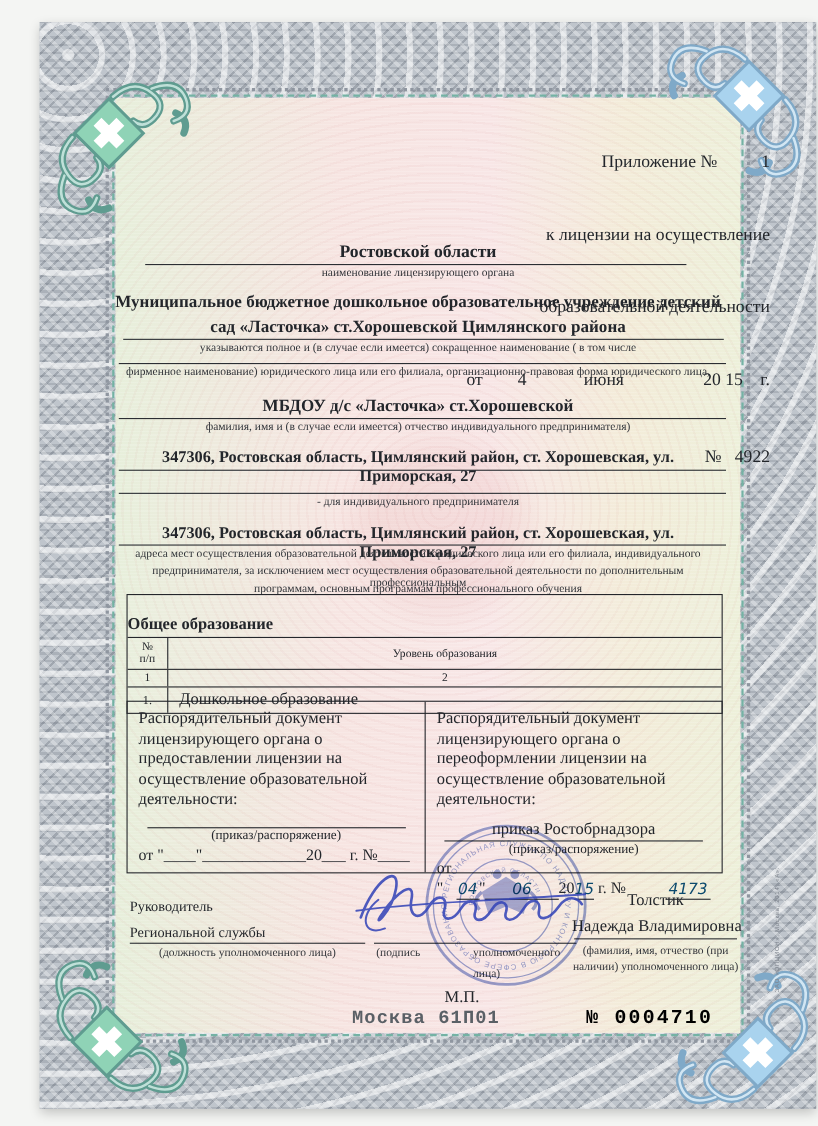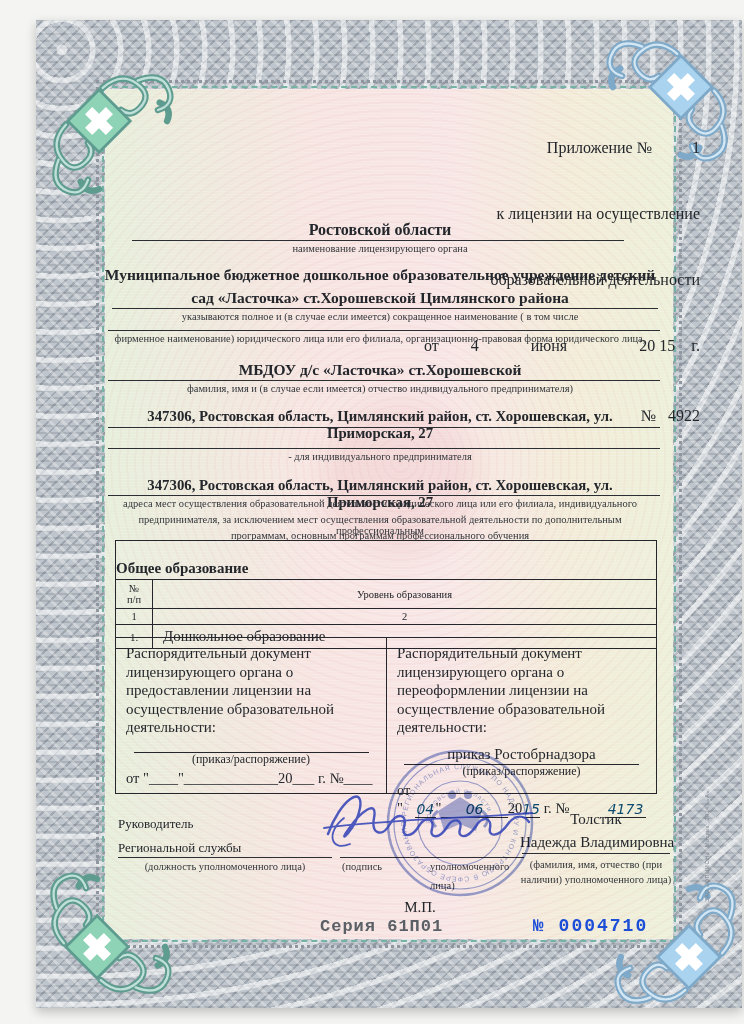--- a/index.html
+++ b/index.html
@@ -60,21 +60,21 @@
   .odate{margin-top:3px;font-size:14.5px;white-space:pre;}
   .date-row{display:flex;align-items:flex-end;margin-top:3px;font-size:14.5px;}
   .seg{border-bottom:1.5px solid #24262b;text-align:center;font-size:14px;line-height:15px;}
   .w26{width:26px;} .w84{width:84px;} .w22{width:22px;} .w52{width:52px;margin-left:36px;}
   
   .sig-rule-left{left:118px;top:857px;width:214px;}
   .sig-rule-mid{left:340px;top:857px;width:184px;}
   .sig-rule-right{left:522px;top:853px;width:148px;}
   
   .series{font-family:"Liberation Mono","DejaVu Sans Mono",monospace;font-weight:700;color:#5a6066;font-size:17px;letter-spacing:1px;}
-  .number{font-family:"Liberation Mono","DejaVu Sans Mono",monospace;font-weight:700;color:#1d4ed8;font-size:18px;letter-spacing:2px;}
+  .number{font-family:"Liberation Mono","DejaVu Sans Mono",monospace;font-weight:700;color:#000000;font-size:18px;letter-spacing:2px;}
   
   .stamp{position:absolute;left:348px;top:733px;opacity:.52;mix-blend-mode:multiply;}
   .signature{position:absolute;left:318px;top:772px;opacity:.88;}
   .imprint{position:absolute;left:704px;top:902px;transform:rotate(-90deg);transform-origin:left top;
            font-size:5.5px;letter-spacing:.6px;color:#7e848d;white-space:nowrap;font-family:"Liberation Sans",sans-serif;}
 </style>
 </head>
 <body>
 
 <div class="doc">
@@ -256,19 +256,19 @@
 
     <svg class="signature" width="218" height="92" viewBox="0 0 218 92">
       <g stroke="#3646b8" stroke-width="2.4" fill="none" stroke-linecap="round">
         <path d="M10 62 C22 28 46 12 42 36 C38 58 18 74 30 58 C42 40 60 26 56 46 C53 62 64 66 72 52 C79 40 90 42 86 55 C83 65 93 67 101 54 C107 44 117 46 114 57 C111 66 121 68 129 55 C135 45 145 47 142 57 C139 66 149 68 158 54 C165 43 174 46 172 56 C170 65 180 66 190 52 C198 41 207 44 211 50"></path>
         <path d="M6 56 C60 48 150 46 214 41" stroke-width="1.8"></path>
         <path d="M32 72 C12 80 8 60 26 46" stroke-width="1.8"></path>
       </g>
     </svg>
 
     <div class="abs center" style="left:380px;top:899px;width:80px;font-size:15px;">М.П.</div>
-    <div class="abs series" style="left:320px;top:917px;">Серия 61П01</div>
+    <div class="abs series" style="left:320px;top:917px;">Москва 61П01</div>
     <div class="abs number" style="left:533px;top:916px;">№ 0004710</div>
 
     <div class="imprint">ЗАО «ОПЦИОН», Москва, 2014, «А».</div>
 
   </div>
 </div>
 
 </body></html>

